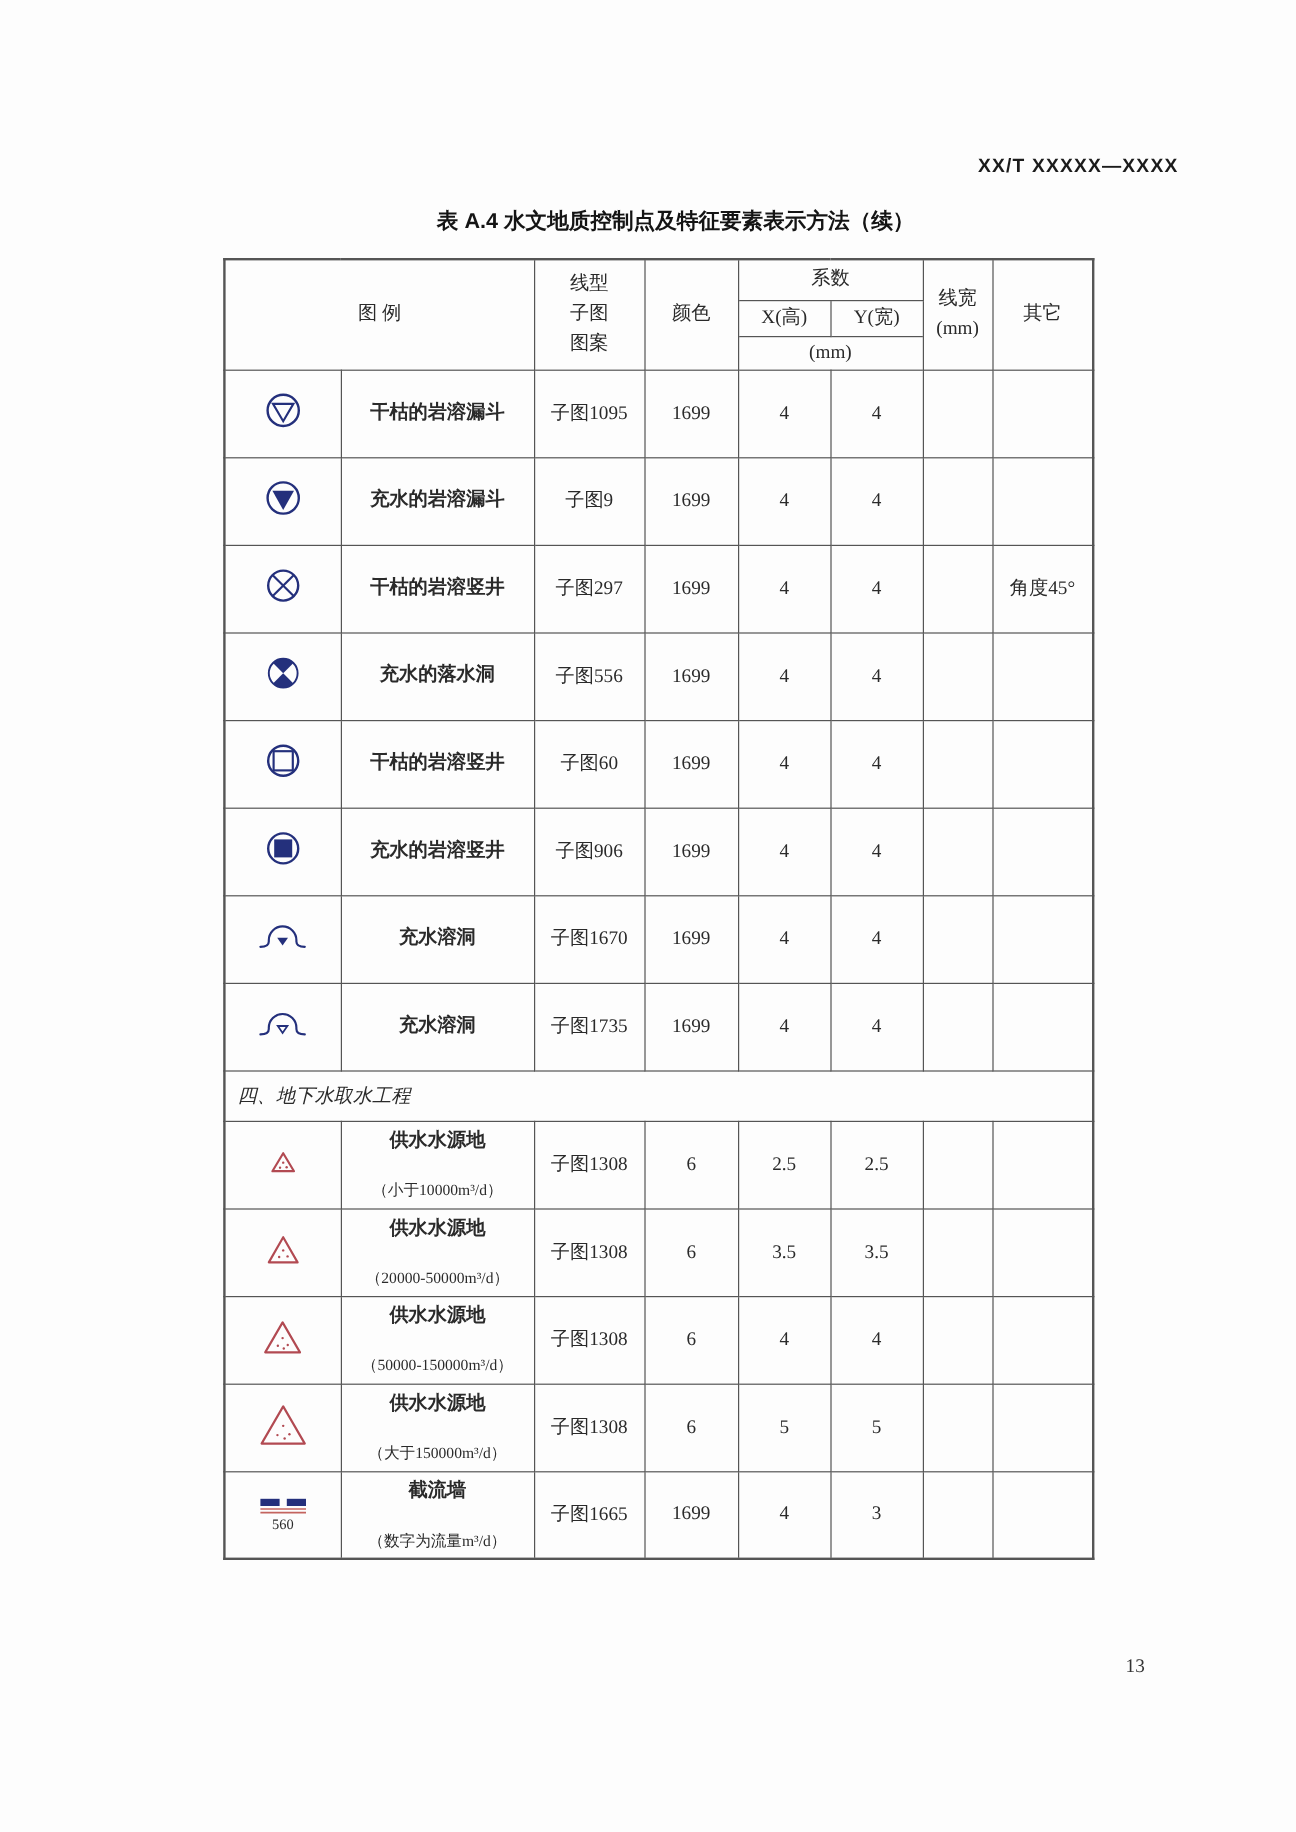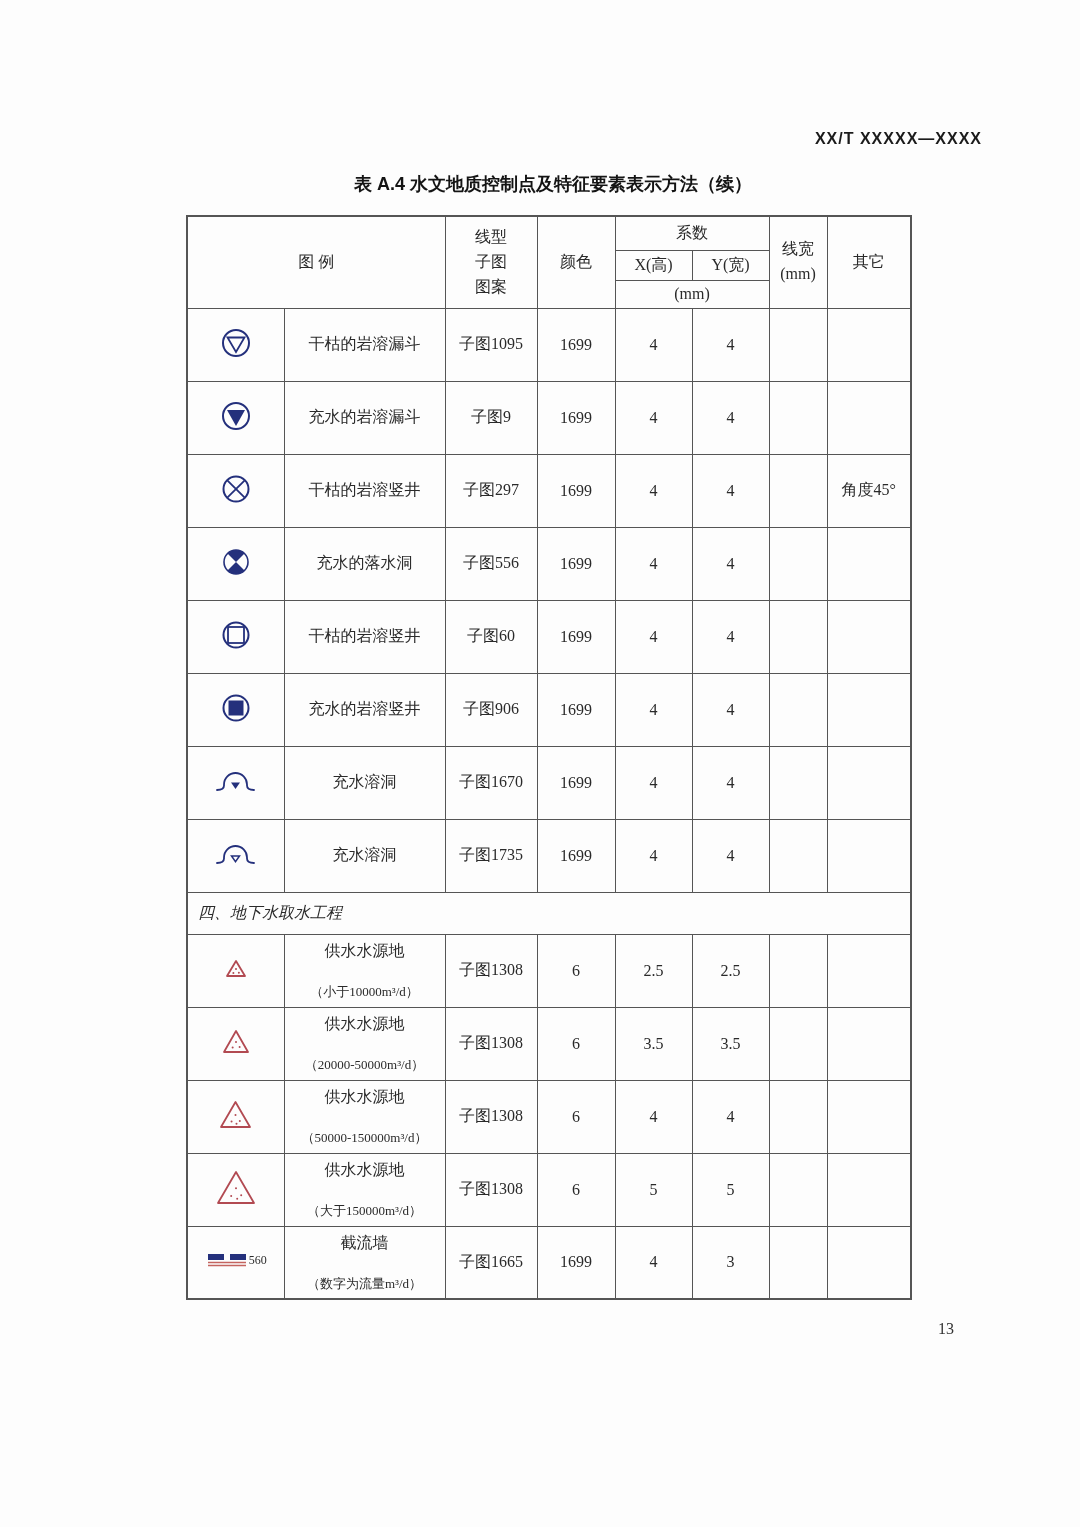--- a/index.html
+++ b/index.html
@@ -10,21 +10,21 @@
     font-family:"Liberation Serif","DejaVu Serif",serif;
     color:#262626;
   }
   .page{position:absolute;inset:0;}
   .doc-number{
     position:absolute;top:130px;right:98px;
     font-family:"Liberation Sans","DejaVu Sans",sans-serif;
     font-weight:700;font-size:16px;letter-spacing:1px;color:#1b1b1b;margin-left:12px;
   }
   .doc-title{
-    position:absolute;top:172px;left:153px;width:800px;
+    position:absolute;top:172px;left:163px;width:800px;
     text-align:center;
     font-family:"Liberation Sans","DejaVu Sans",sans-serif;
     font-weight:700;font-size:18px;color:#141414;
   }
   table.legend-table{
     position:absolute;left:186px;top:215px;width:724px;
     border-collapse:collapse;table-layout:fixed;
     border:2px solid #555;
   }
   .legend-table th,.legend-table td{
@@ -34,27 +34,27 @@
     color:#2a2a2a;
   }
   .legend-table th{line-height:1.55;}
   .pre{white-space:pre-line;}
   tr.h1{height:34px;}
   tr.h2{height:30px;}
   tr.h3{height:28px;}
   tr.dr{height:73px;}
   tr.sr{height:42px;font-style:italic;}
   tr.sr td{text-align:left;padding-left:10px;}
-  .c-name .n1{line-height:1.3;}
+  .c-name .n1{line-height:1.3;font-weight:bold;}
   .c-name .n2{font-size:13px;margin-top:22px;line-height:1.2;}
   .sym{display:inline-flex;align-items:center;justify-content:center;}
-  .symcol{flex-direction:row;}
+  .symcol{flex-direction:column;}
   .symlabel{font-size:12px;line-height:1.1;margin-top:1px;color:#2a2a2a;}
   .page-number{
-    position:absolute;left:938px;top:1320px;
+    position:absolute;left:938px;top:1380px;
     font-size:16px;color:#333;
   }
 </style>
 </head>
 <body>
 
 <div class="page">
 
   <div class="doc-number">XX/T XXXXX—XXXX</div>
 

